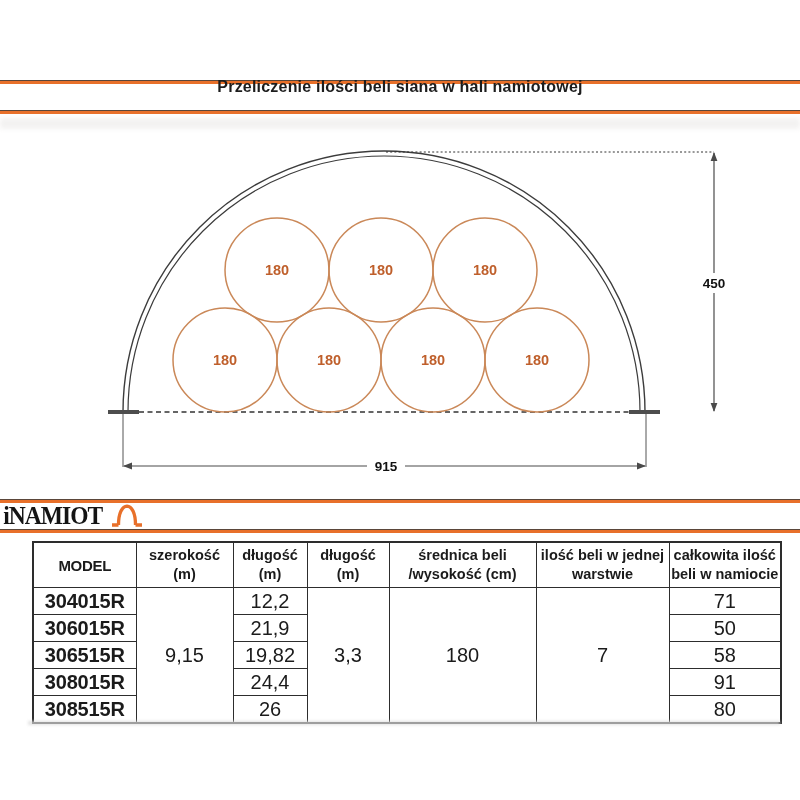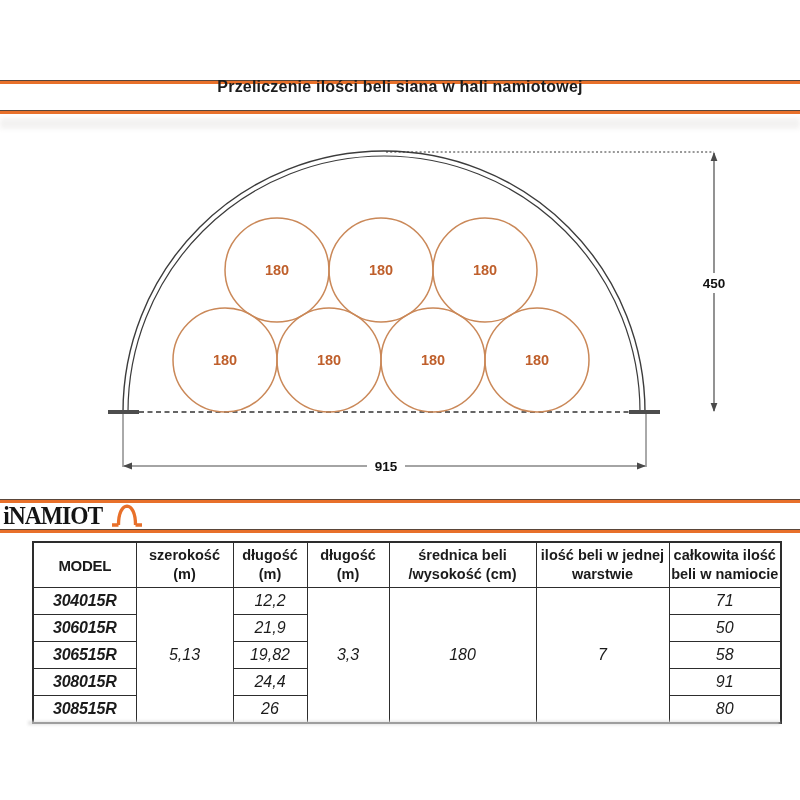--- a/index.html
+++ b/index.html
@@ -35,21 +35,21 @@
     border-collapse:collapse;table-layout:fixed;
     font-family:"Liberation Sans", sans-serif;color:#1b1b1b;border-radius:13px;
   }
   .spec-table td{
     border:1.5px solid #2d2d2d;text-align:center;vertical-align:middle;
     padding:0;overflow:hidden;
   }
   .spec-table{border:2px solid #2d2d2d;}
   .hdr{height:44px;font-size:14.5px;line-height:19px;font-weight:bold;}
   .hdr.model{font-weight:bold;font-size:15px;letter-spacing:-0.3px;}
-  .datarow td{height:26px;font-size:16px;font-style:italic;}
+  .datarow td{height:26px;font-size:20px;}
   .model-cell{font-weight:bold;letter-spacing:-0.2px;}
   .table-shadow{
     position:absolute;left:28px;top:721px;width:752px;height:4px;
     background:#dcdcdc;filter:blur(1.5px);opacity:.8;
   }
   svg text{font-family:"Liberation Sans", sans-serif;}
 </style>
 </head>
 <body>
 
@@ -149,21 +149,21 @@
           <div>ilość beli w jednej</div>
           <div>warstwie</div>
         </td>
         <td class="hdr">
           <div>całkowita ilość</div>
           <div>beli w namiocie</div>
         </td>
       </tr>
       <tr class="datarow">
         <td class="model-cell">304015R</td>
-        <td rowspan="5">5,13</td>
+        <td rowspan="5">9,15</td>
         <td>12,2</td>
         <td rowspan="5">3,3</td>
         <td rowspan="5">180</td>
         <td rowspan="5">7</td>
         <td>71</td>
       </tr>
       <tr class="datarow">
         <td class="model-cell">306015R</td>
         <td>21,9</td>
         <td>50</td>

